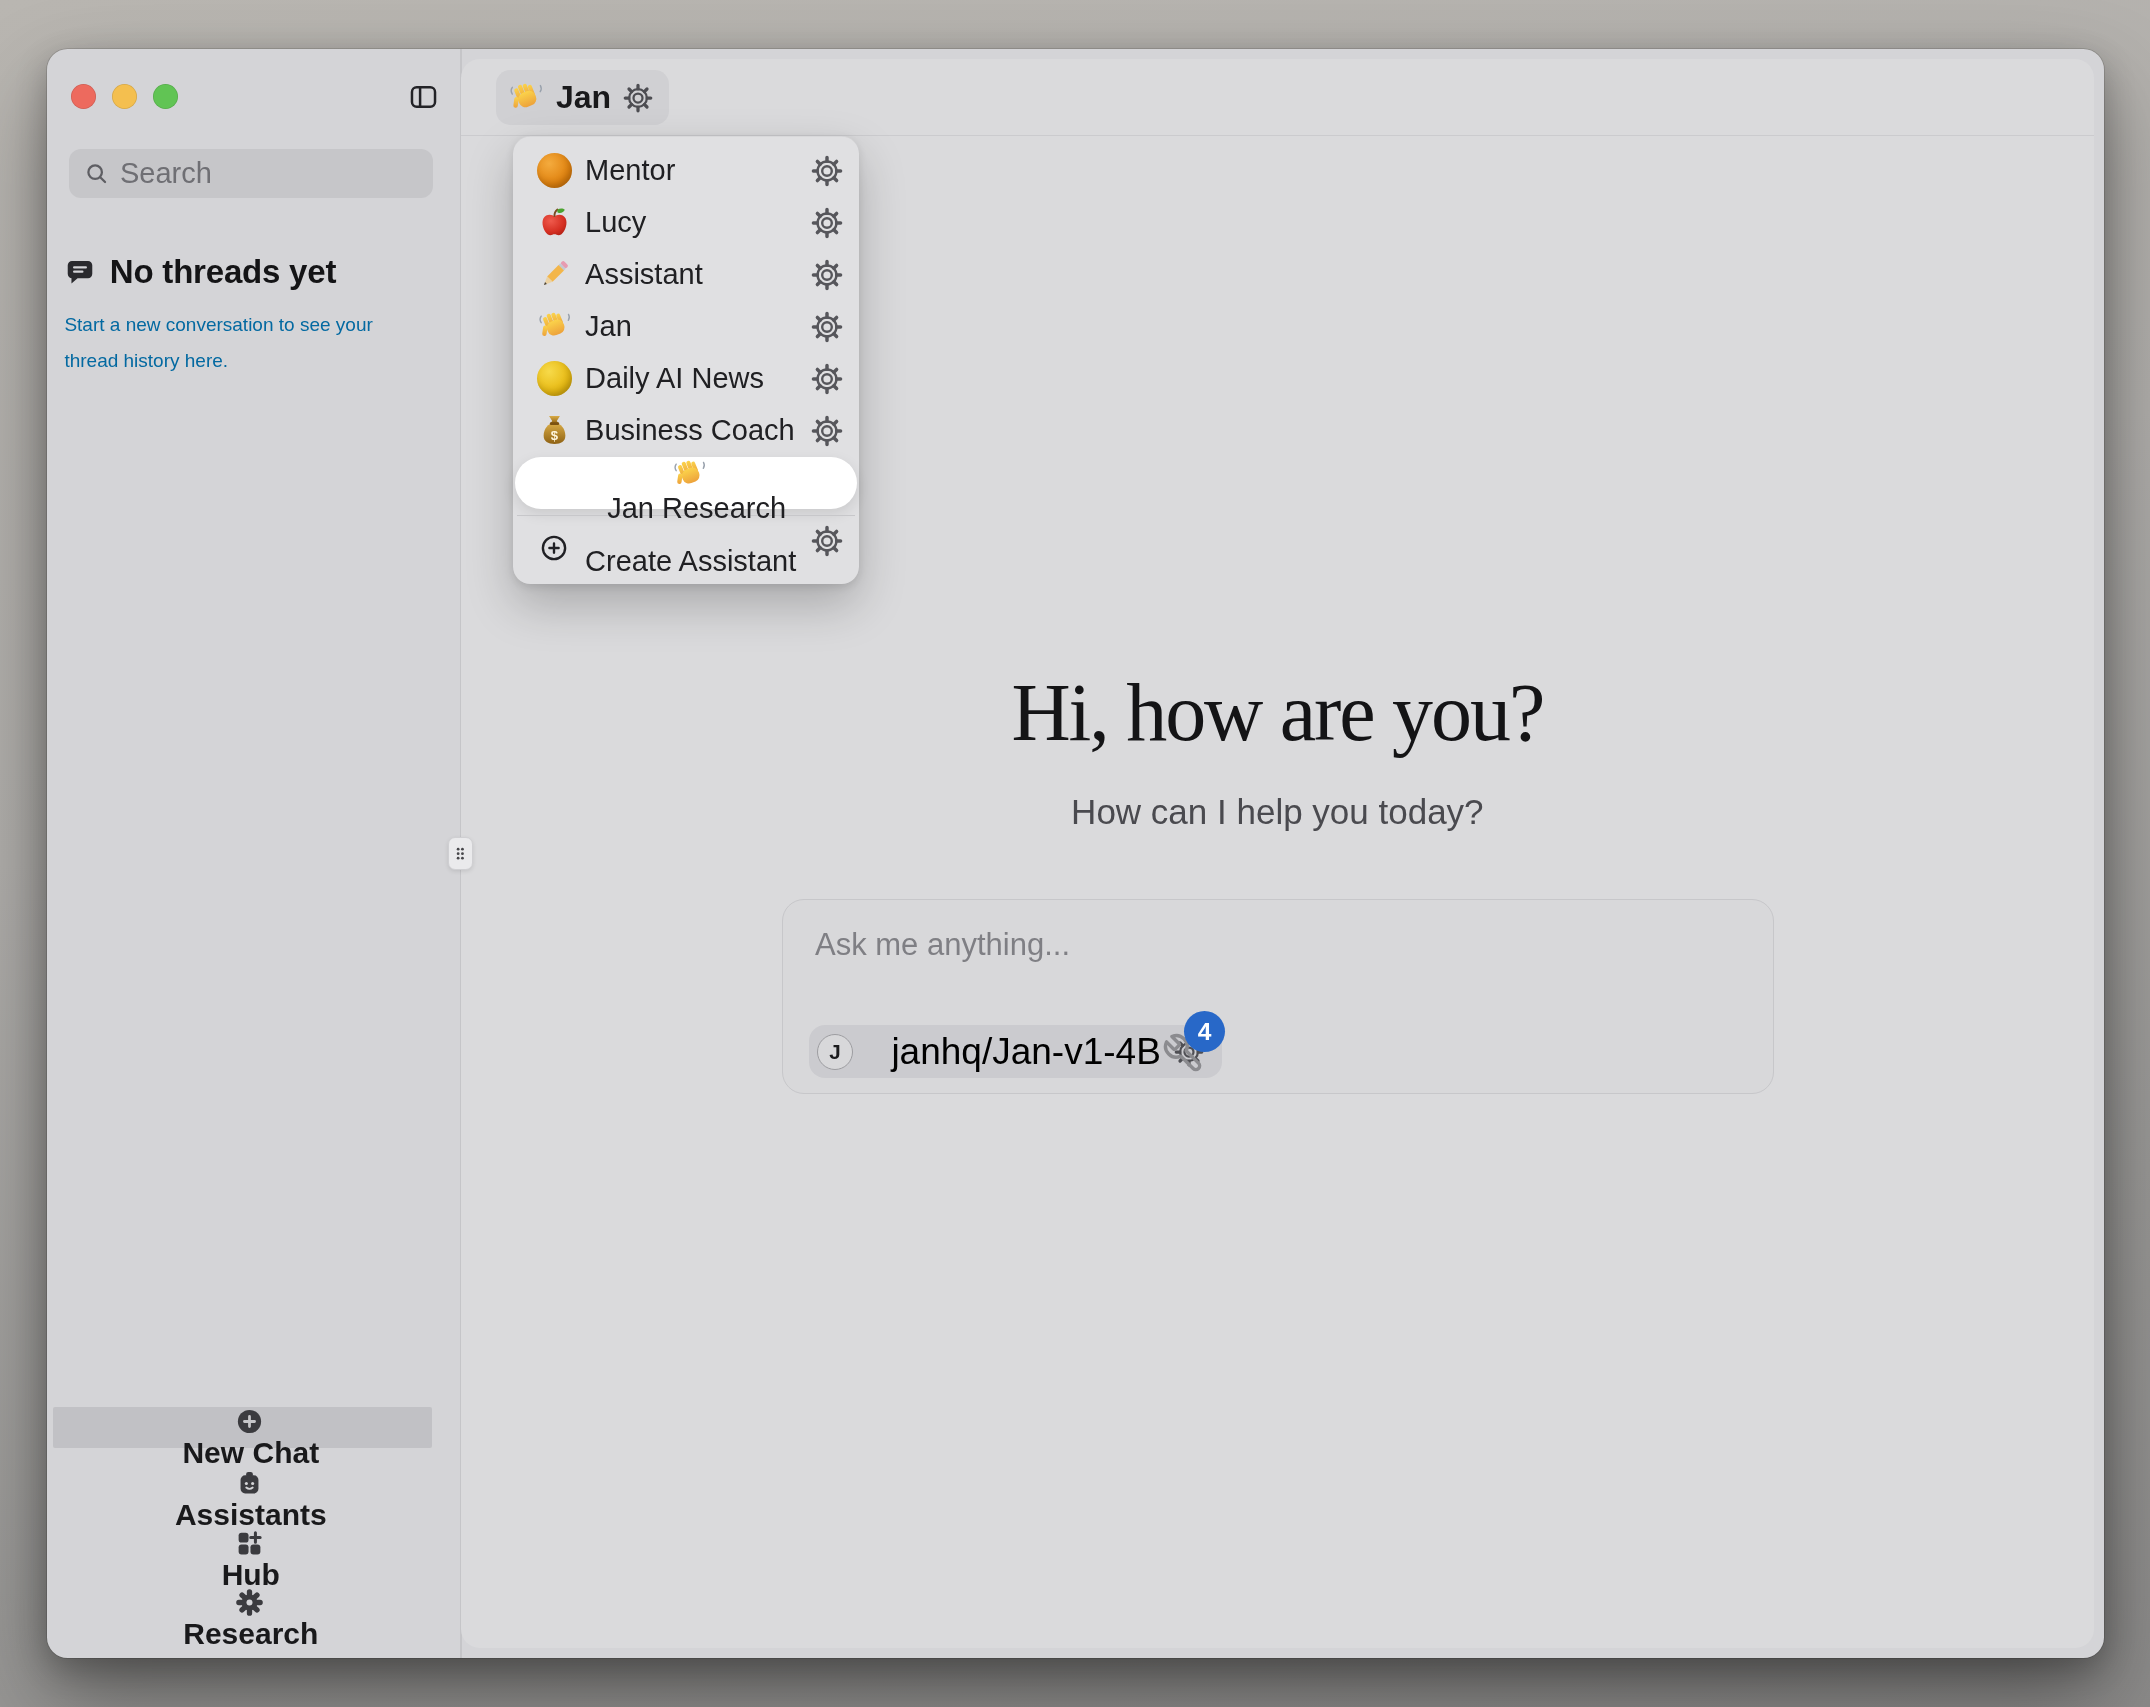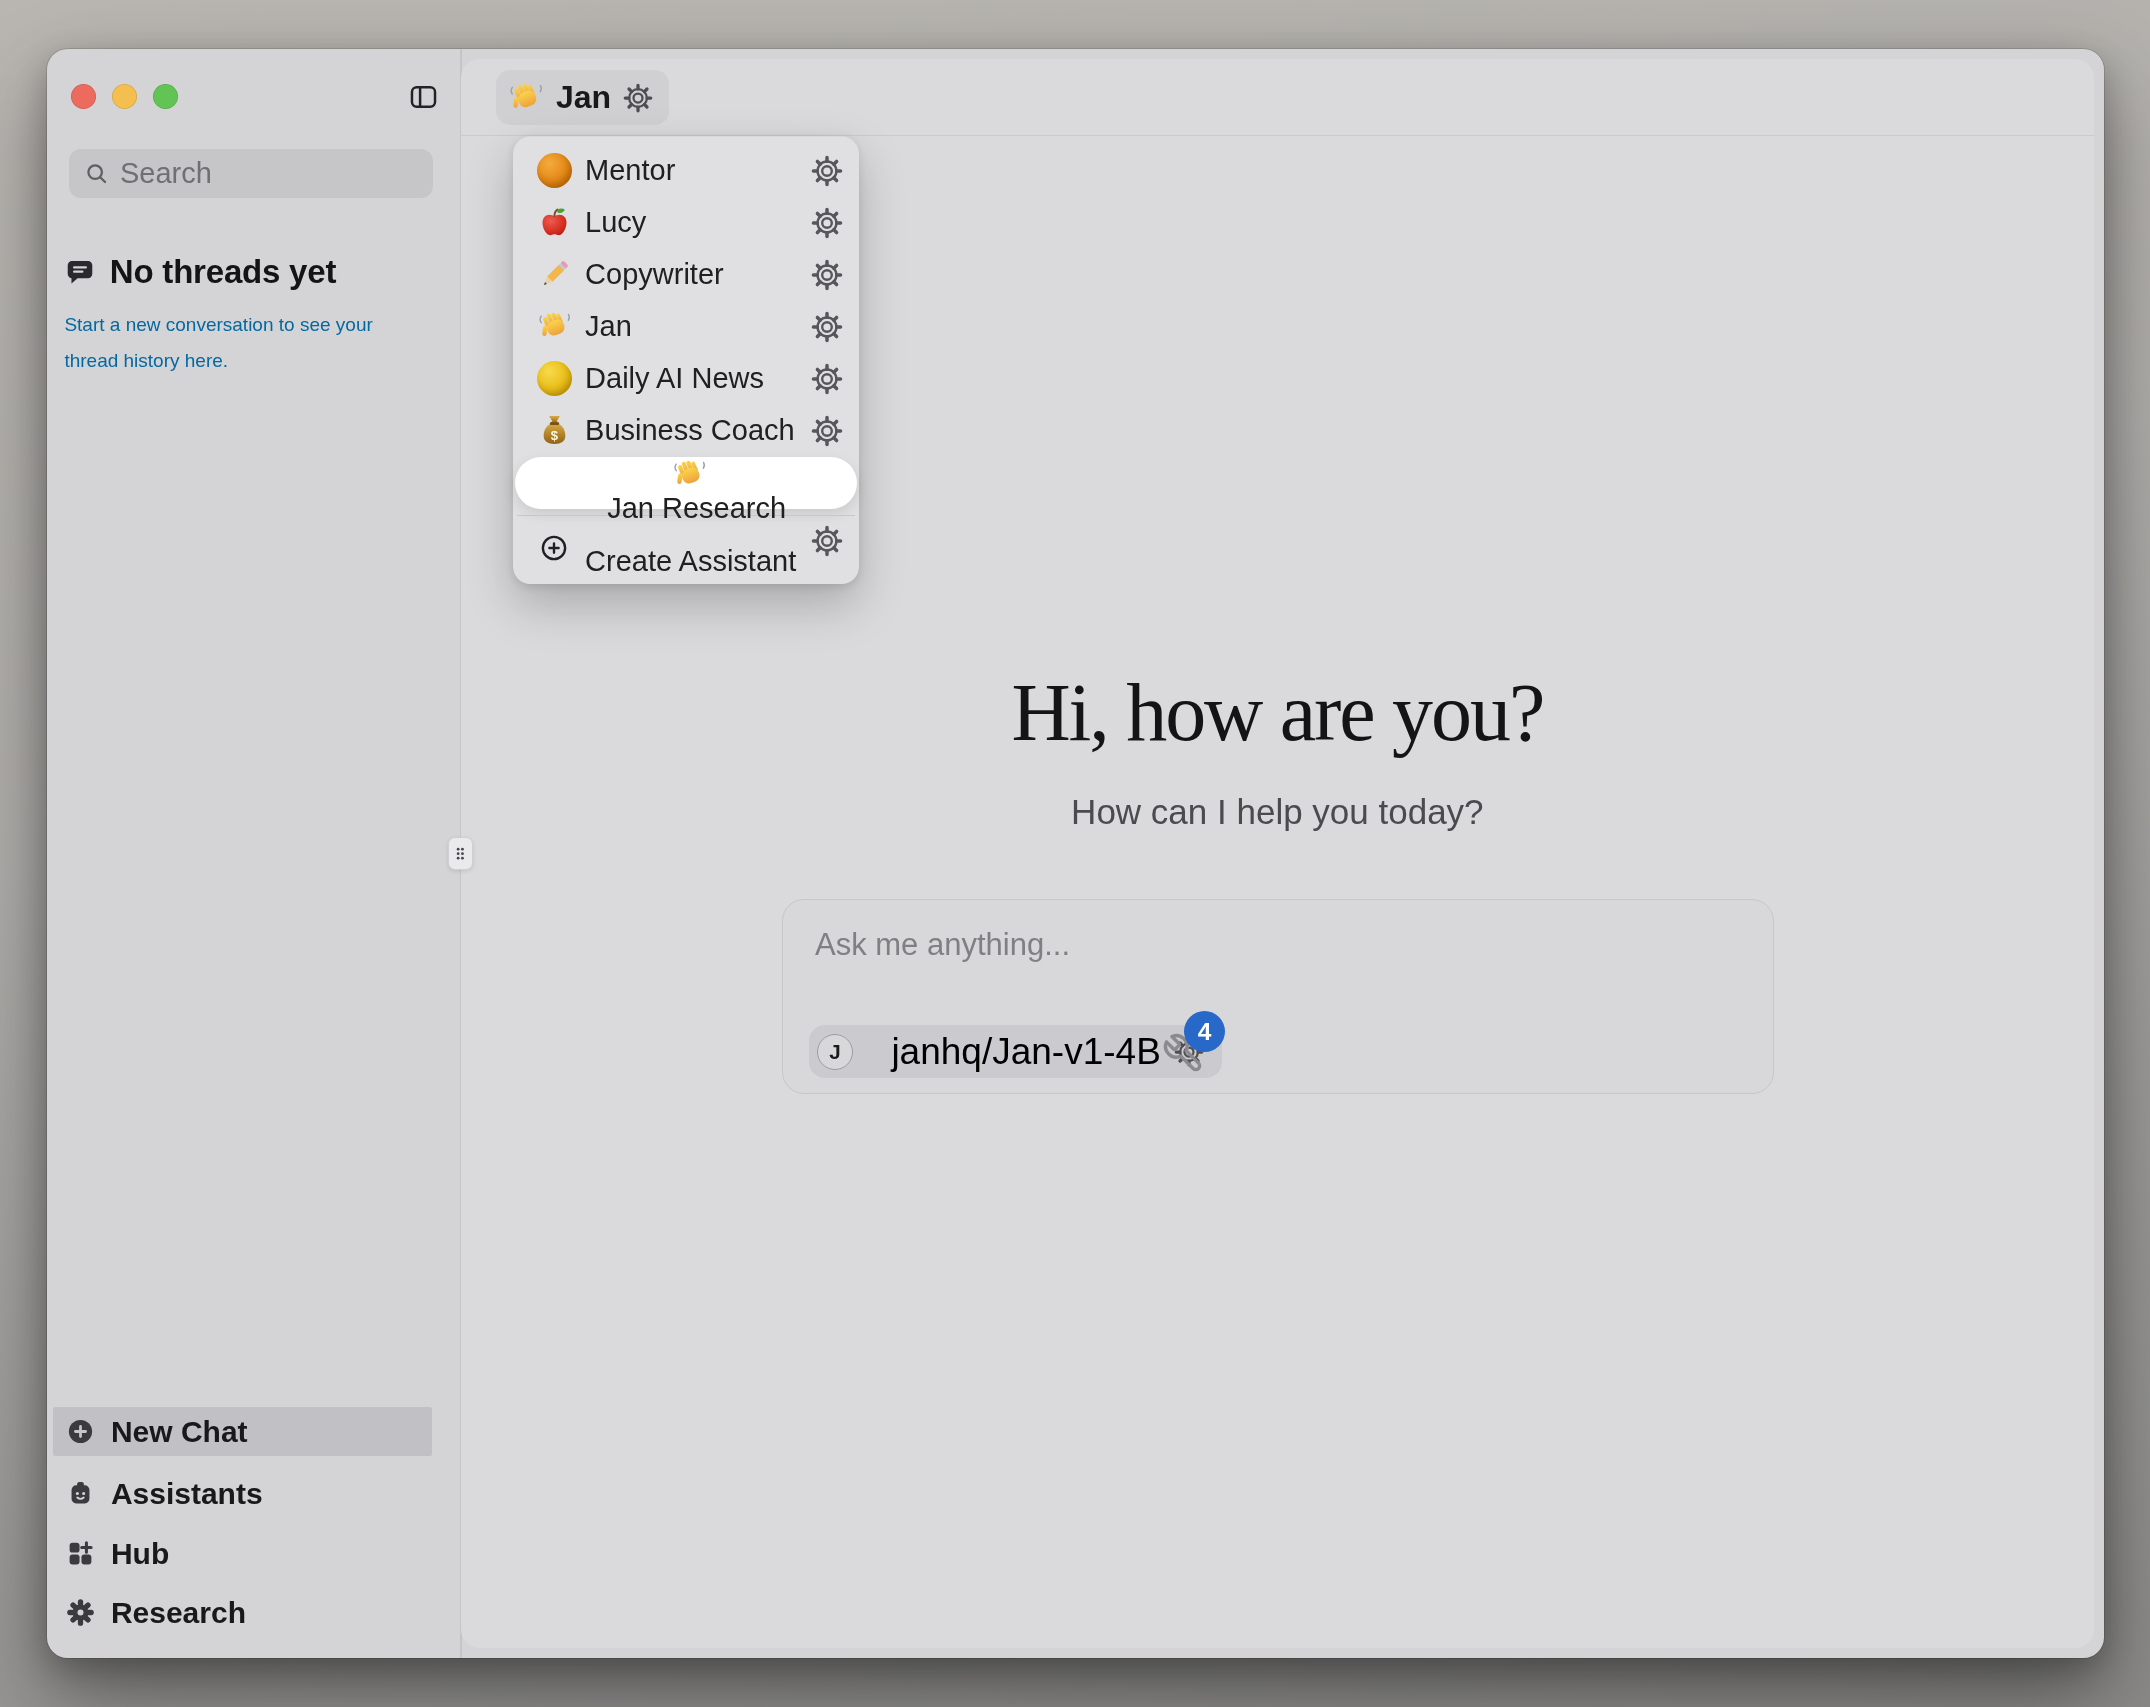--- a/index.html
+++ b/index.html
@@ -35,22 +35,22 @@
   .search input{ position:absolute; inset:0; background:transparent; border:none; outline:none;
     padding-left:51px; font-size:29px; color:#3a3a3e; font-family:inherit; }
   .search input::placeholder{ color:#6f6f74; }
 
   .empty{ position:absolute; left:17.4px; top:204px; width:360px; }
   .empty-head{ display:flex; align-items:center; gap:13.4px; }
   .empty-head svg{ width:32px; height:32px; color:#2a2a2e; flex:0 0 auto; }
   .empty-title{ font-size:33px; font-weight:700; color:#141416; letter-spacing:-0.2px; }
   .empty-desc{ margin-top:16px; font-size:19px; line-height:36px; color:#0369a1; max-width:354px; }
 
-  .nav-row{ position:absolute; left:6.3px; width:379px; height:49px; border-radius:2px;
-    display:flex; align-items:center; cursor:pointer; }
+  .nav-row{ position:absolute; left:6.3px; width:379px; height:41px; border-radius:2px;
+    display:flex; align-items:center; cursor:pointer;flex-direction:column; }
   .nav-row.active{ background:#c1c1c5; }
   .nav-row svg{ width:29px; height:29px; margin-left:12.6px; color:#3b3b3f; flex:0 0 auto; }
   .nav-label{ margin-left:16px; font-size:30px; font-weight:600; color:#19191b; }
 
   .divider{ position:absolute; left:413px; top:0; width:1.6px; height:100%; background:#c5c5c8; }
   .drag-handle{ position:absolute; left:401px; top:788px; width:25px; height:33px;
     border-radius:7.1px; background:#eaeaec; border:0.8px solid #cfcfd2;
     box-shadow:0 1.6px 4.7px rgba(0,0,0,.10); display:flex; align-items:center; justify-content:center;
     cursor:col-resize; z-index:6; }
   .drag-handle svg{ width:12.6px; height:17.4px; color:#47474b; }
@@ -317,21 +317,21 @@
           </svg>
         <span class="mi-label">Lucy</span>
         <svg class="mi-gear" viewBox="0 0 40 40" width="32" height="32">
             <use href="#i-gear-o"></use>
           </svg>
       </div>
       <div class="menu-row">
         <svg class="mi-emoji" viewBox="0 0 44 44" width="35" height="35">
             <use href="#i-pencil"></use>
           </svg>
-        <span class="mi-label">Copywriter</span>
+        <span class="mi-label">Assistant</span>
         <svg class="mi-gear" viewBox="0 0 40 40" width="32" height="32">
             <use href="#i-gear-o"></use>
           </svg>
       </div>
       <div class="menu-row">
         <svg class="mi-emoji" viewBox="0 0 44 44" width="35" height="35">
             <use href="#i-wave"></use>
           </svg>
         <span class="mi-label">Jan</span>
         <svg class="mi-gear" viewBox="0 0 40 40" width="32" height="32">

